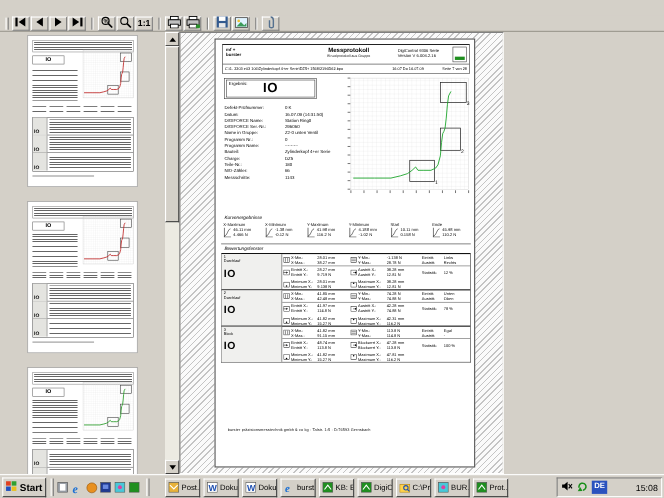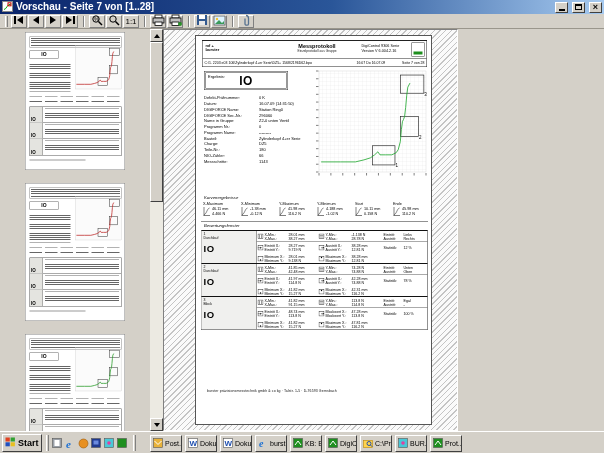--- a/index.html
+++ b/index.html
@@ -8,21 +8,21 @@
 #win{position:absolute;left:0;top:0;width:604px;height:453px;background:#d4d0c8;overflow:hidden}
 
 .titlebar{position:absolute;left:0;top:0;width:604px;height:14px;background:linear-gradient(90deg,#0a246a 0%,#2a5699 55%,#a6caf0 100%);display:flex;align-items:center;padding:0 2px;gap:3px}
 .titlebar .title{color:#fff;font-size:10px;font-weight:bold;flex:1;line-height:14px;white-space:nowrap;overflow:hidden}
 .wbtn{width:13px;height:11px;background:#d4d0c8;border:1px solid;border-color:#fff #404040 #404040 #fff;display:inline-flex;align-items:center;justify-content:center;font-size:9px;line-height:1;margin-left:1px;font-weight:bold}
 .glyph-min{display:block;width:6px;height:2px;background:#000;margin-top:6px}
 .glyph-restore{display:block;width:7px;height:6px;border:1px solid #000;border-top-width:2px}
 
 .toolbar{position:absolute;left:0;top:14px;width:604px;height:15px;background:#d4d0c8;border-bottom:1px solid #9a968c;display:flex;align-items:center;padding-left:2px}
 .tb-handle{width:3px;height:11px;border-left:1px solid #fff;border-right:1px solid #808080;margin:0 3px}
-.tbtn{width:16px;height:13px;display:inline-flex;align-items:center;justify-content:center;background:#d4d0c8;border:1px solid;border-color:#fff #808080 #808080 #fff;margin-right:1px;font-size:8px;font-weight:normal}
+.tbtn{width:16px;height:13px;display:inline-flex;align-items:center;justify-content:center;background:#d4d0c8;border:1px solid;border-color:#fff #808080 #808080 #fff;margin-right:1px;font-size:8px;font-weight:bold}
 .tb-sep{width:2px;height:11px;border-left:1px solid #808080;border-right:1px solid #fff;margin:0 4px}
 
 .main{position:absolute;left:0;top:29px;width:532px;height:402px}
 .sidebar{position:absolute;left:0;top:0;width:150px;height:402px;overflow:hidden;background:#d4d0c8}
 .thumb{position:absolute;left:25px;width:100px;height:138px;overflow:visible}
 .tpage{width:200px;height:276px;transform:scale(.5);transform-origin:0 0;background:#fff;border:1px solid #808080;position:relative}
 .tlines{background:repeating-linear-gradient(180deg,#666 0 1.5px,rgba(0,0,0,0) 1.5px 4.5px)}
 .th-header{position:absolute;left:8px;top:8px;width:184px;height:22px;border:1px solid #888;padding:2px}
 .th-header .tlines{width:100%;height:100%}
 .th-erg{position:absolute;left:8px;top:36px;width:58px;height:16px;border:1px solid #666;font-size:10px;font-weight:bold;text-align:center;line-height:14px}
@@ -103,35 +103,20 @@
 .tkbtn{position:absolute;top:3px;width:32px;height:17px;background:#d4d0c8;border:1px solid;border-color:#fff #404040 #404040 #fff;display:flex;align-items:center;gap:2px;padding:0 2px;font-size:7px;white-space:nowrap;overflow:hidden}
 .tray{position:absolute;right:2px;top:2px;width:96px;height:18px;border:1px solid;border-color:#808080 #fff #fff #808080;display:flex;align-items:center;gap:3px;padding:0 3px}
 .lang{width:14px;height:12px;background:#2a52be;color:#fff;font-size:7px;font-weight:bold;text-align:center;line-height:12px}
 .clock{font-size:8px;margin-left:auto}
 </style>
 </head>
 <body>
 
 <div id="win">
 
-  <div class="titlebar">
-    <span><svg width="11" height="11">
-          <rect x="0.5" y="0.5" width="10" height="10" fill="#fff" stroke="#888"></rect>
-          <path d="M2,8.5 C4.5,8.5 5,3 9,3" stroke="#0a0" fill="none"></path>
-          <rect x="6" y="1.8" width="3" height="3" fill="none" stroke="#c00"></rect>
-        </svg></span>
-    <span class="title">Vorschau - Seite 7 von [1..28]</span>
-    <span class="wbtn">
-        <i class="glyph-min"></i>
-      </span>
-    <span class="wbtn">
-        <i class="glyph-restore"></i>
-      </span>
-    <span class="wbtn">×</span>
-  </div>
 
   <div class="toolbar" id="toolbar">
     <span class="tb-handle"></span>
   <span class="tbtn">
         <span><svg width="12" height="10">
             <rect x="1" y="1" width="2" height="8" fill="#000"></rect>
             <path d="M10,1 L4,5 L10,9 Z" fill="#000"></path>
           </svg></span>
       </span>
       <span class="tbtn">
@@ -918,15 +903,28 @@
               <circle cx="5" cy="5" r="1.8" fill="#e040a0"></circle>
             </svg></span>
           <span>BUR...</span>
         </div><div class="tkbtn" style="left: 430px;">
           <span><svg width="10" height="10">
               <rect x="0.5" y="0.5" width="9" height="9" fill="#1f8f1f" stroke="#555" stroke-width="0.6"></rect>
               <path d="M2,7 L5,3 L8,7" stroke="#fff" fill="none" stroke-width="1"></path>
             </svg></span>
           <span>Prot...</span>
         </div></span>
+    <div class="tray">
+      <span><svg width="11" height="10">
+            <path d="M1,3.5 L3,3.5 L6,1 L6,9 L3,6.5 L1,6.5 Z" fill="#000"></path>
+            <line x1="7" y1="3" x2="10" y2="7" stroke="#000"></line>
+            <line x1="10" y1="3" x2="7" y2="7" stroke="#000"></line>
+          </svg></span>
+      <span><svg width="11" height="10">
+            <path d="M2.5,6.5 A3.2,3.2 0 1 1 6,8.6" fill="none" stroke="#1a8f1a" stroke-width="1.4"></path>
+            <path d="M1.2,9.5 L5.6,9.3 L3.4,5.8 Z" fill="#1a8f1a"></path>
+          </svg></span>
+      <span class="lang">DE</span>
+      <span class="clock">15:08</span>
+    </div>
   </div>
 
 </div>
 
 </body></html>

